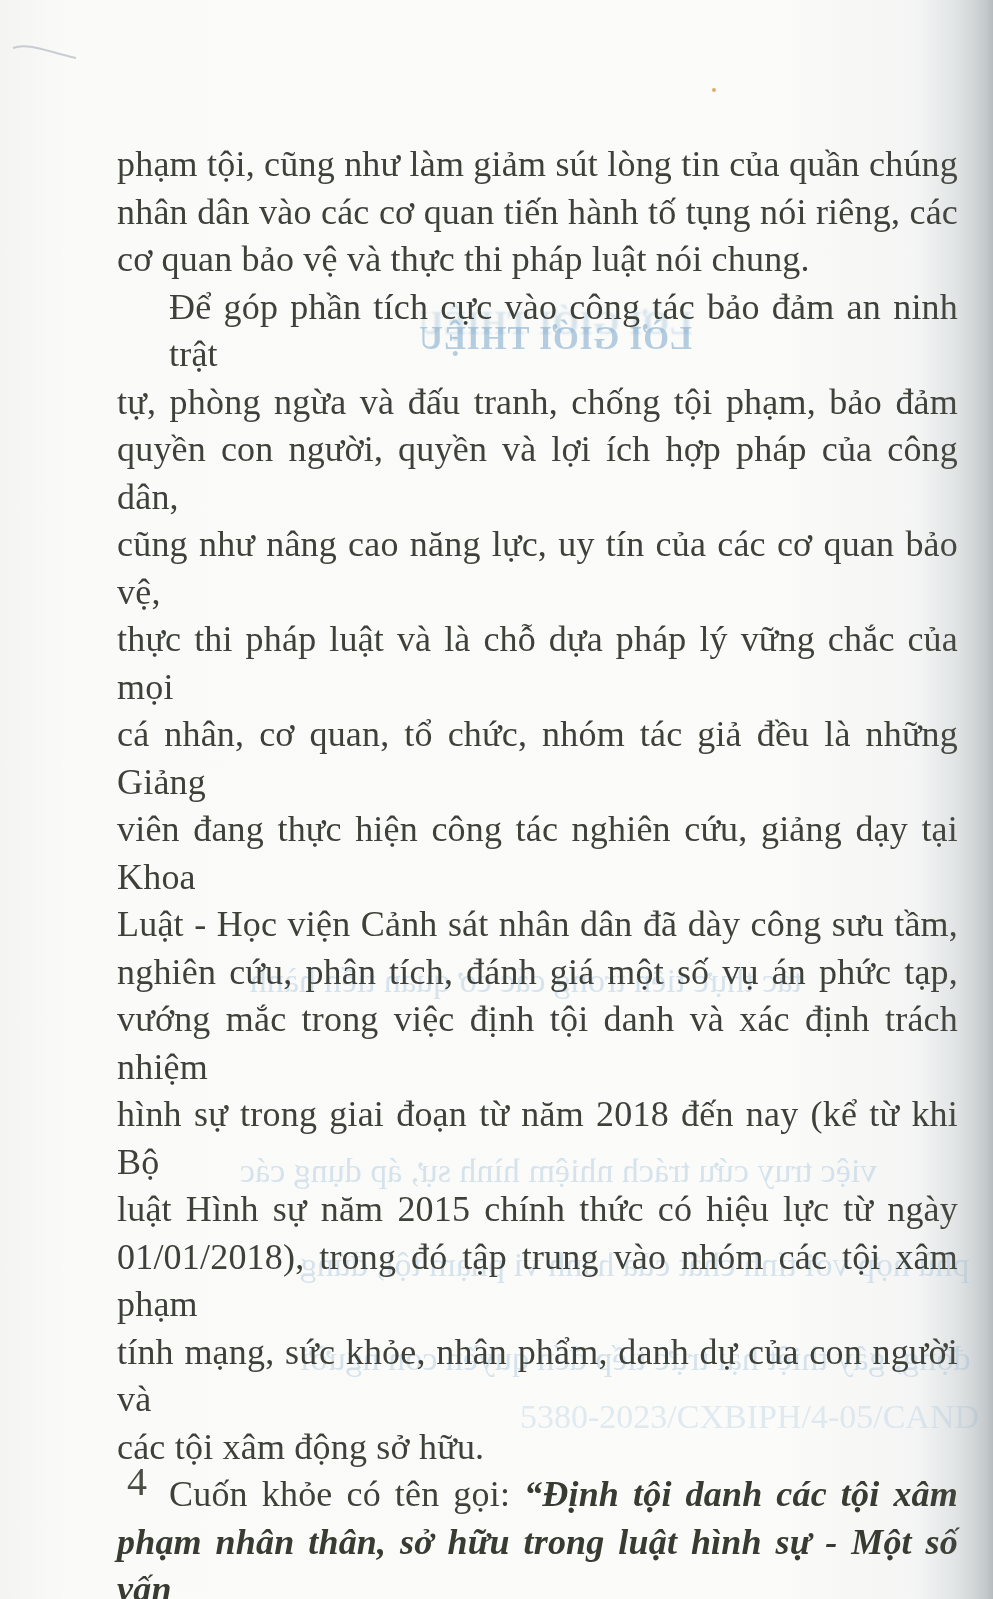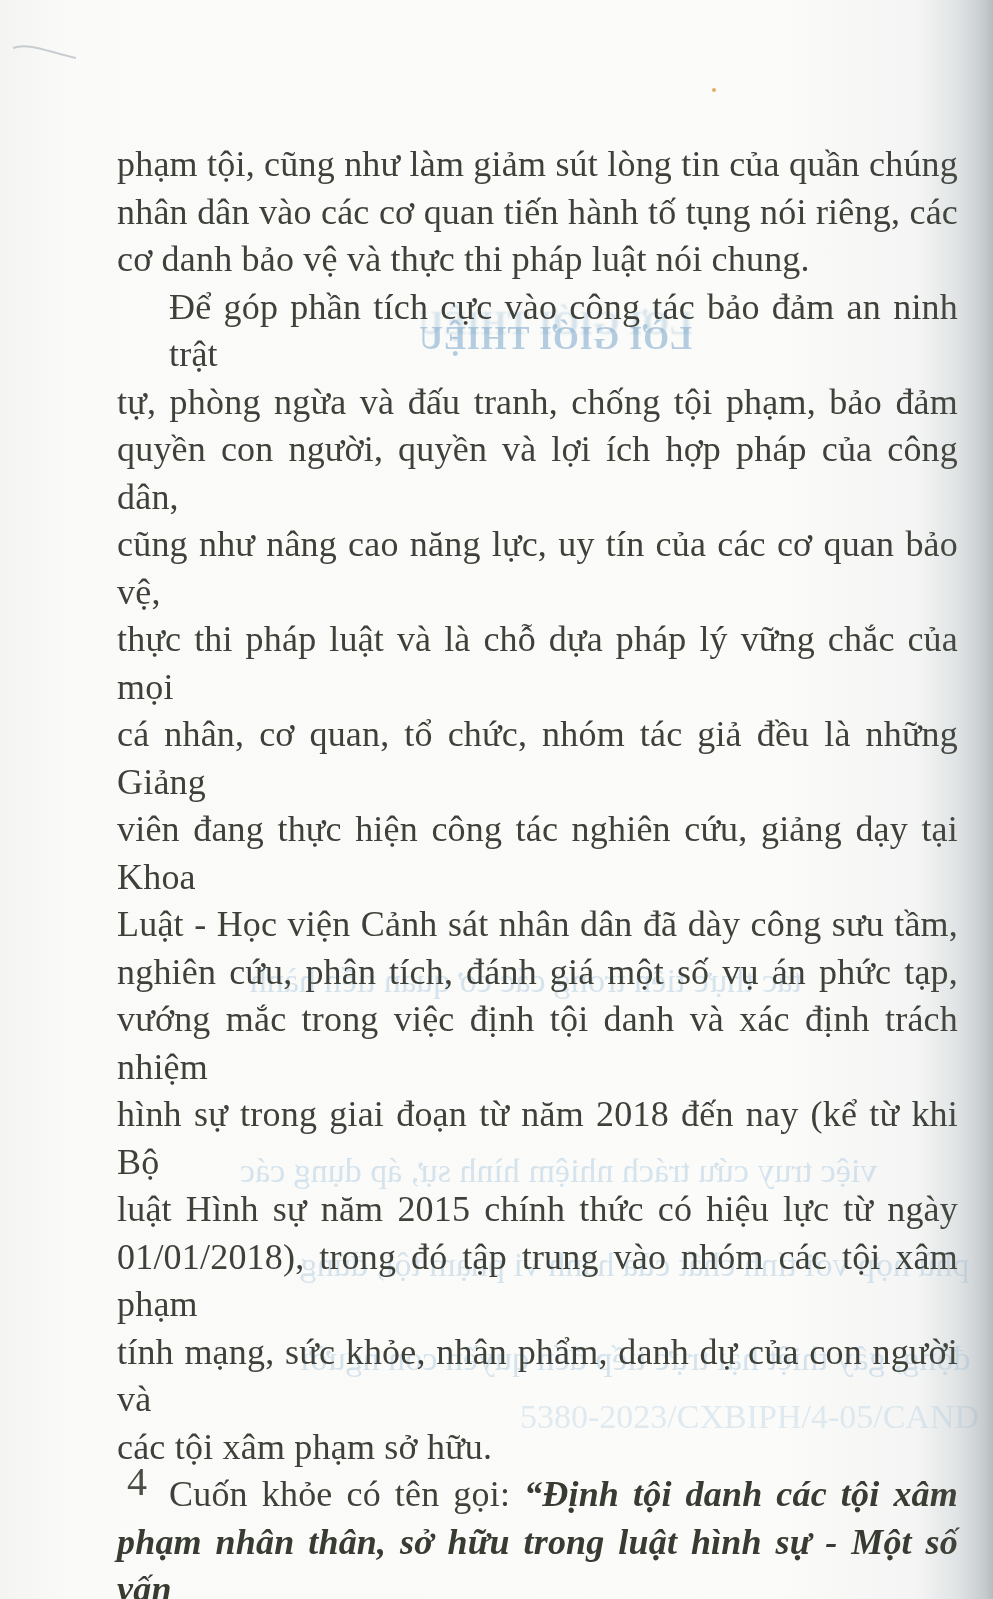--- a/index.html
+++ b/index.html
@@ -60,36 +60,36 @@
   <div class="bleed-title">LỜI GIỚI THIỆU</div>
   <div class="bleed" style="left:250px;top:962px;">tác thực tiễn trong các cơ quan tiến hành</div>
   <div class="bleed" style="left:240px;top:1152px;">việc truy cứu trách nhiệm hình sự, áp dụng các</div>
   <div class="bleed" style="left:300px;top:1246px;">phù hợp với tính chất của hành vi phạm tội, đúng</div>
   <div class="bleed" style="left:300px;top:1340px;">động, gây thiệt hại trực tiếp đến quyền con người</div>
   <div class="bleed no-mirror" style="left:520px;top:1398px;">5380-2023/CXBIPH/4-05/CAND</div>
 
   <main class="textblock">
     <div class="line">phạm tội, cũng như làm giảm sút lòng tin của quần chúng</div>
     <div class="line">nhân dân vào các cơ quan tiến hành tố tụng nói riêng, các</div>
-    <div class="line end">cơ danh bảo vệ và thực thi pháp luật nói chung.</div>
+    <div class="line end">cơ quan bảo vệ và thực thi pháp luật nói chung.</div>
     <div class="line ind">Để góp phần tích cực vào công tác bảo đảm an ninh trật</div>
     <div class="line">tự, phòng ngừa và đấu tranh, chống tội phạm, bảo đảm</div>
     <div class="line">quyền con người, quyền và lợi ích hợp pháp của công dân,</div>
     <div class="line">cũng như nâng cao năng lực, uy tín của các cơ quan bảo vệ,</div>
     <div class="line">thực thi pháp luật và là chỗ dựa pháp lý vững chắc của mọi</div>
     <div class="line">cá nhân, cơ quan, tổ chức, nhóm tác giả đều là những Giảng</div>
     <div class="line">viên đang thực hiện công tác nghiên cứu, giảng dạy tại Khoa</div>
     <div class="line">Luật - Học viện Cảnh sát nhân dân đã dày công sưu tầm,</div>
     <div class="line">nghiên cứu, phân tích, đánh giá một số vụ án phức tạp,</div>
     <div class="line">vướng mắc trong việc định tội danh và xác định trách nhiệm</div>
     <div class="line">hình sự trong giai đoạn từ năm 2018 đến nay (kể từ khi Bộ</div>
     <div class="line">luật Hình sự năm 2015 chính thức có hiệu lực từ ngày</div>
     <div class="line">01/01/2018), trong đó tập trung vào nhóm các tội xâm phạm</div>
     <div class="line">tính mạng, sức khỏe, nhân phẩm, danh dự của con người và</div>
-    <div class="line end">các tội xâm phạm sở hữu.</div>
+    <div class="line end">các tội xâm động sở hữu.</div>
     <div class="line ind"><span>Cuốn khỏe có tên gọi:</span> <span class="bq">“Định tội danh các tội xâm</span></div>
     <div class="line bq">phạm nhân thân, sở hữu trong luật hình sự - Một số vấn</div>
 
   </main>
 
   <div class="pagenum">4</div>
 
   <div class="edge-shadow"></div>
 </div>
 

